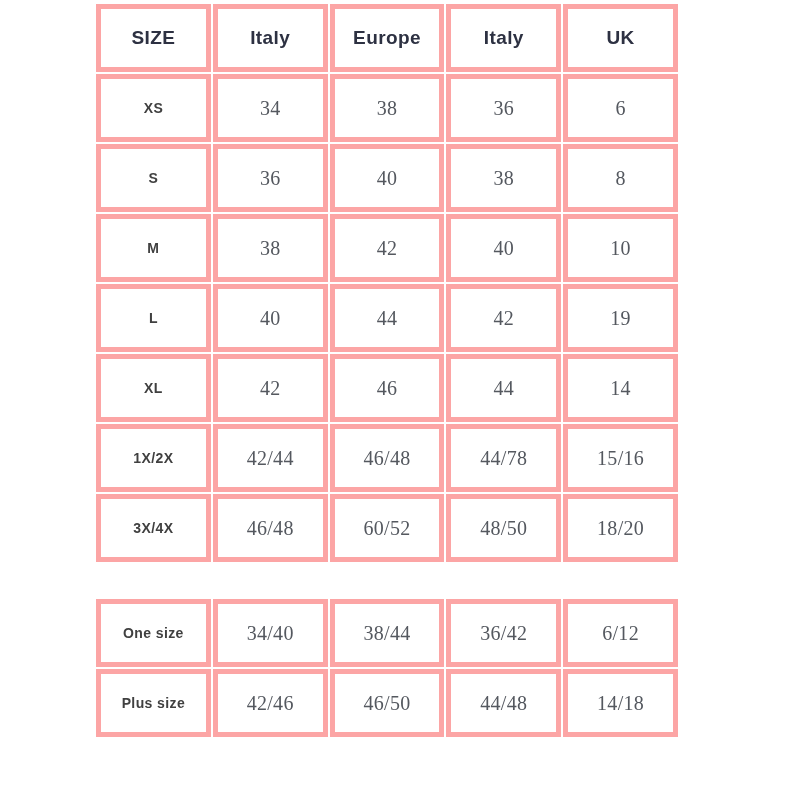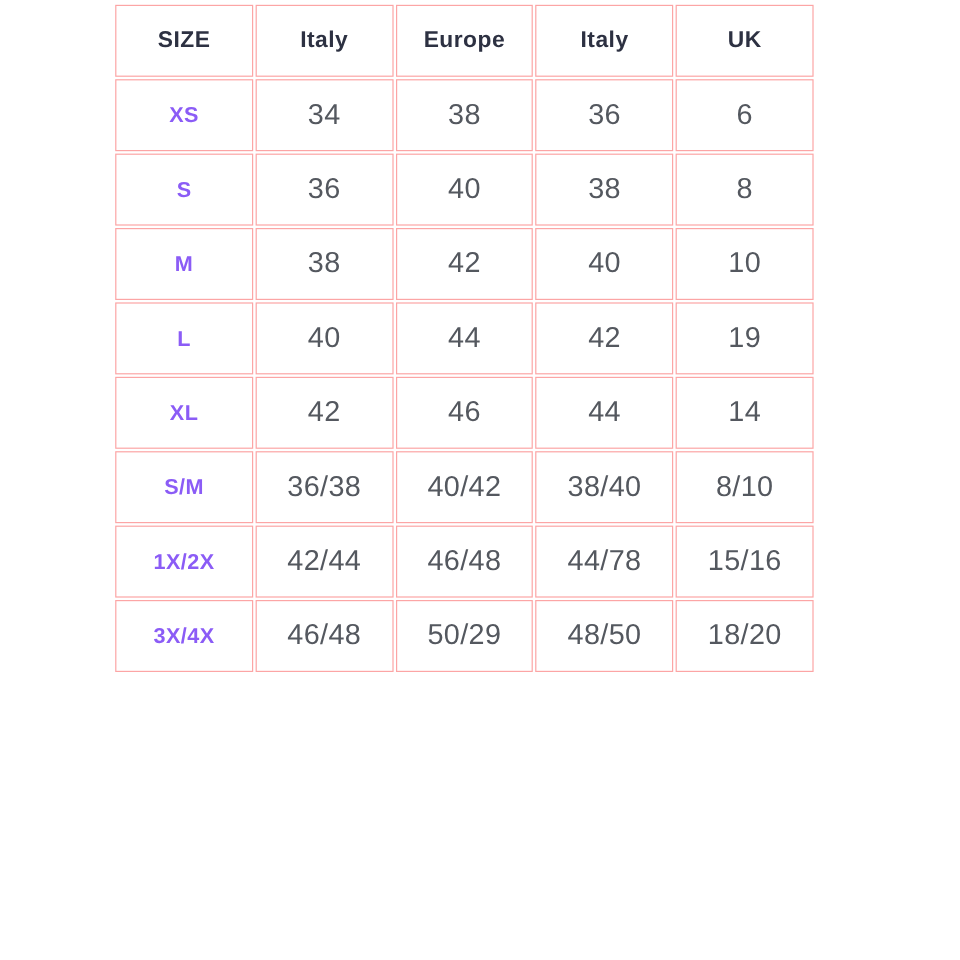--- a/index.html
+++ b/index.html
@@ -18,45 +18,46 @@
     background: #ffffff;
   }
   table.size-table {
     border-collapse: separate;
     border-spacing: 2px;
     table-layout: fixed;
     width: 586px;
   }
   table.size-table th,
   table.size-table td {
-    border: 1px solid #fca5a5;
+    border: 5px solid #fca5a5;
     background: #ffffff;
     text-align: center;
     vertical-align: middle;
     height: 58px;
     padding: 0;
     overflow: hidden;
   }
   th.col-head {
     font-weight: bold;
     font-size: 19px;
     color: #2d3142;
     letter-spacing: 0.4px;
   }
   th.row-label {
     font-weight: bold;
-    font-size: 18px;
-    color: #8b5cf6;
+    font-size: 14px;
+    color: #404040;
     letter-spacing: 0.4px;
   }
   td.value-cell {
     font-weight: normal;
-    font-size: 24px;
+    font-size: 20px;
     color: #54585f;
     letter-spacing: 0.3px;
+    font-family: Liberation Serif, serif;
   }
   table.secondary {
     margin-top: 33px;
   }
 </style>
 </head>
 <body>
 
 <div class="page">
 
@@ -100,37 +101,48 @@
         <td class="value-cell">19</td>
       </tr>
       <tr>
         <th class="row-label">XL</th>
         <td class="value-cell">42</td>
         <td class="value-cell">46</td>
         <td class="value-cell">44</td>
         <td class="value-cell">14</td>
       </tr>
       <tr>
-        <th class="row-label">S/M</th>
-        <td class="value-cell">36/38</td>
-        <td class="value-cell">40/42</td>
-        <td class="value-cell">38/40</td>
-        <td class="value-cell">8/10</td>
-      </tr>
-      <tr>
         <th class="row-label">1X/2X</th>
         <td class="value-cell">42/44</td>
         <td class="value-cell">46/48</td>
         <td class="value-cell">44/78</td>
         <td class="value-cell">15/16</td>
       </tr>
       <tr>
         <th class="row-label">3X/4X</th>
         <td class="value-cell">46/48</td>
-        <td class="value-cell">50/29</td>
+        <td class="value-cell">60/52</td>
         <td class="value-cell">48/50</td>
         <td class="value-cell">18/20</td>
       </tr>
     </tbody>
   </table>
 
+  <table class="size-table secondary">
+    <tbody>
+      <tr>
+        <th class="row-label">One size</th>
+        <td class="value-cell">34/40</td>
+        <td class="value-cell">38/44</td>
+        <td class="value-cell">36/42</td>
+        <td class="value-cell">6/12</td>
+      </tr>
+      <tr>
+        <th class="row-label">Plus size</th>
+        <td class="value-cell">42/46</td>
+        <td class="value-cell">46/50</td>
+        <td class="value-cell">44/48</td>
+        <td class="value-cell">14/18</td>
+      </tr>
+    </tbody>
+  </table>
 
 </div>
 
 </body></html>

